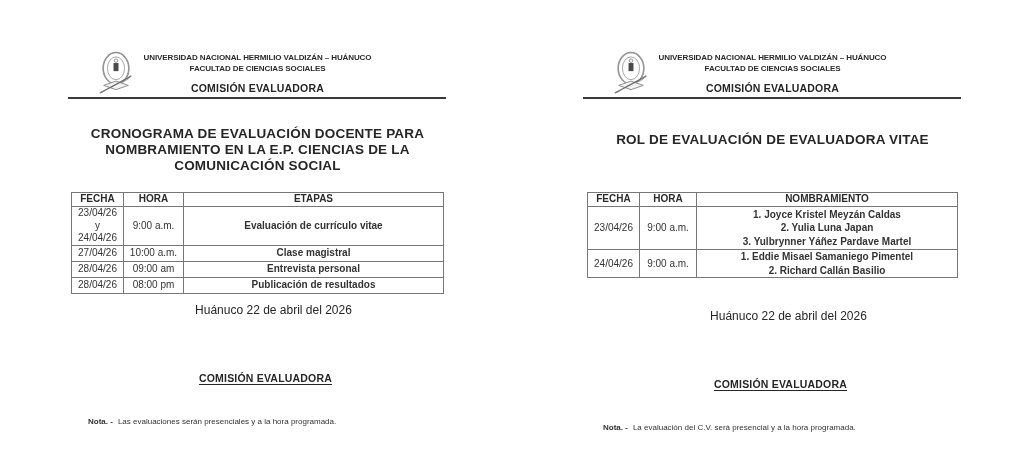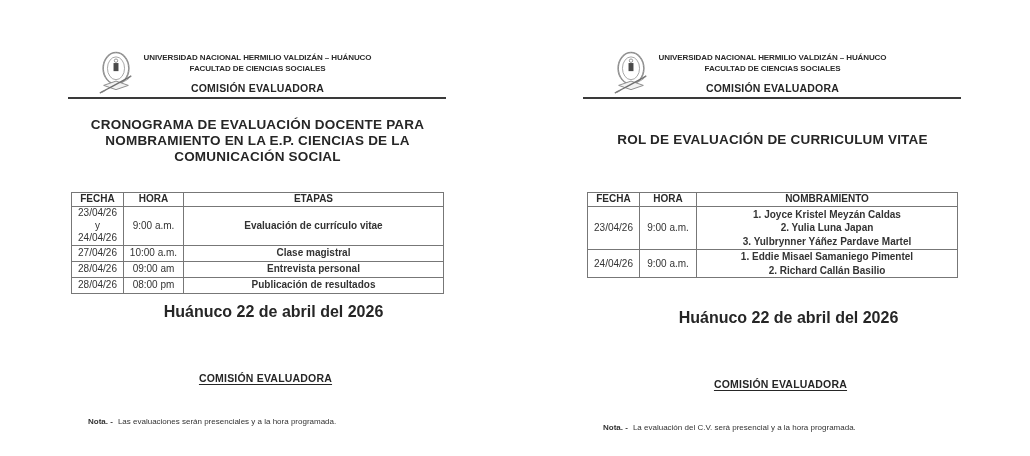--- a/index.html
+++ b/index.html
@@ -71,21 +71,21 @@
     left: 14px;
     right: 14px;
     text-align: center;
     font-weight: bold;
     font-size: 13.5px;
     line-height: 16px;
     letter-spacing: 0.2px;
     color: #262626;
     white-space: pre-line;
   }
-  .page-left  .doc-title { top: 117px; }
+  .page-left  .doc-title { top: 126px; }
   .page-right .doc-title { top: 132px; }
   .doc-subtitle {
     position: absolute;
     top: 148px;
     left: 14px;
     right: 14px;
     text-align: center;
     font-weight: bold;
     font-size: 13.5px;
     line-height: 16px;
@@ -122,22 +122,22 @@
   .page-left  tr.row-std   td { height: 15px; }
   .page-right tr.row-tall3 td { height: 42px; line-height: 13.5px; }
   .page-right tr.row-tall2 td { height: 27px; line-height: 13.5px; }
 
   
   .date-line {
     position: absolute;
     left: 32px;
     right: 0;
     text-align: center;
-    font-weight: bold;
-    font-size: 16px;
+    font-weight: normal;
+    font-size: 12px;
     color: #262626;
   }
   .page-left  .date-line { top: 303px; }
   .page-right .date-line { top: 309px; }
 
   .signature-heading {
     position: absolute;
     left: 16px;
     right: 0;
     text-align: center;
@@ -250,21 +250,21 @@
         <path d="M36,27 C28,32 14,39 3,45" fill="none" stroke="#6f6f6f" stroke-width="1.4"></path>
         <path d="M36,27 C33,31 29,33 25,34 M10,41 C8,43 6,44.5 3,45" fill="none" stroke="#8a8a8a" stroke-width="0.8"></path>
       </svg>
     </div>
 
     <div class="hdr-line hdr-university">UNIVERSIDAD NACIONAL HERMILIO VALDIZÁN – HUÁNUCO</div>
     <div class="hdr-line hdr-faculty">FACULTAD DE CIENCIAS SOCIALES</div>
     <div class="hdr-committee">COMISIÓN EVALUADORA</div>
     <div class="hdr-rule"></div>
 
-    <div class="doc-title">ROL DE EVALUACIÓN DE CURRICULUM VITAE</div>
+    <div class="doc-title">ROL DE EVALUACIÓN DE EVALUADORA VITAE</div>
 
     <table class="doc-table">
       <colgroup>
           <col style="width:52px">
           <col style="width:57px">
           <col>
         </colgroup>
       <thead>
         <tr>
           <th>FECHA</th>

